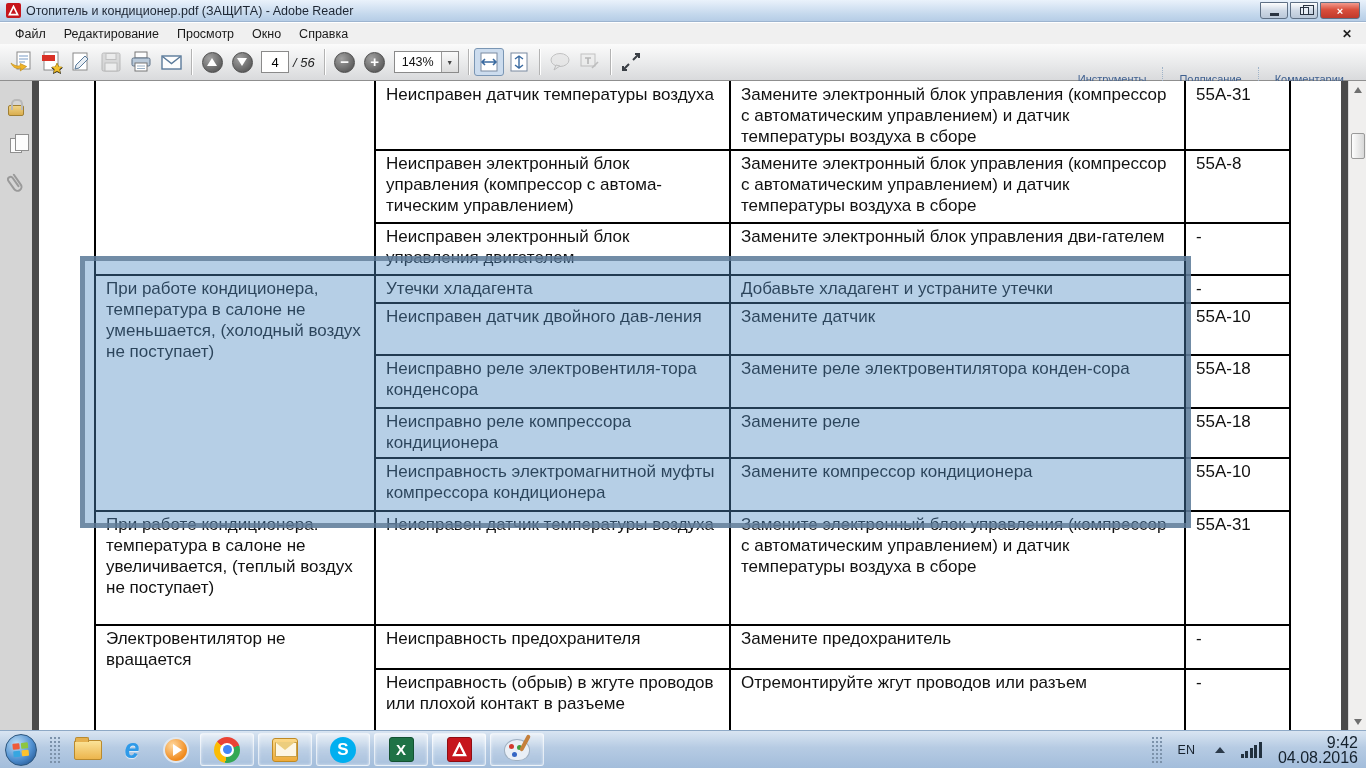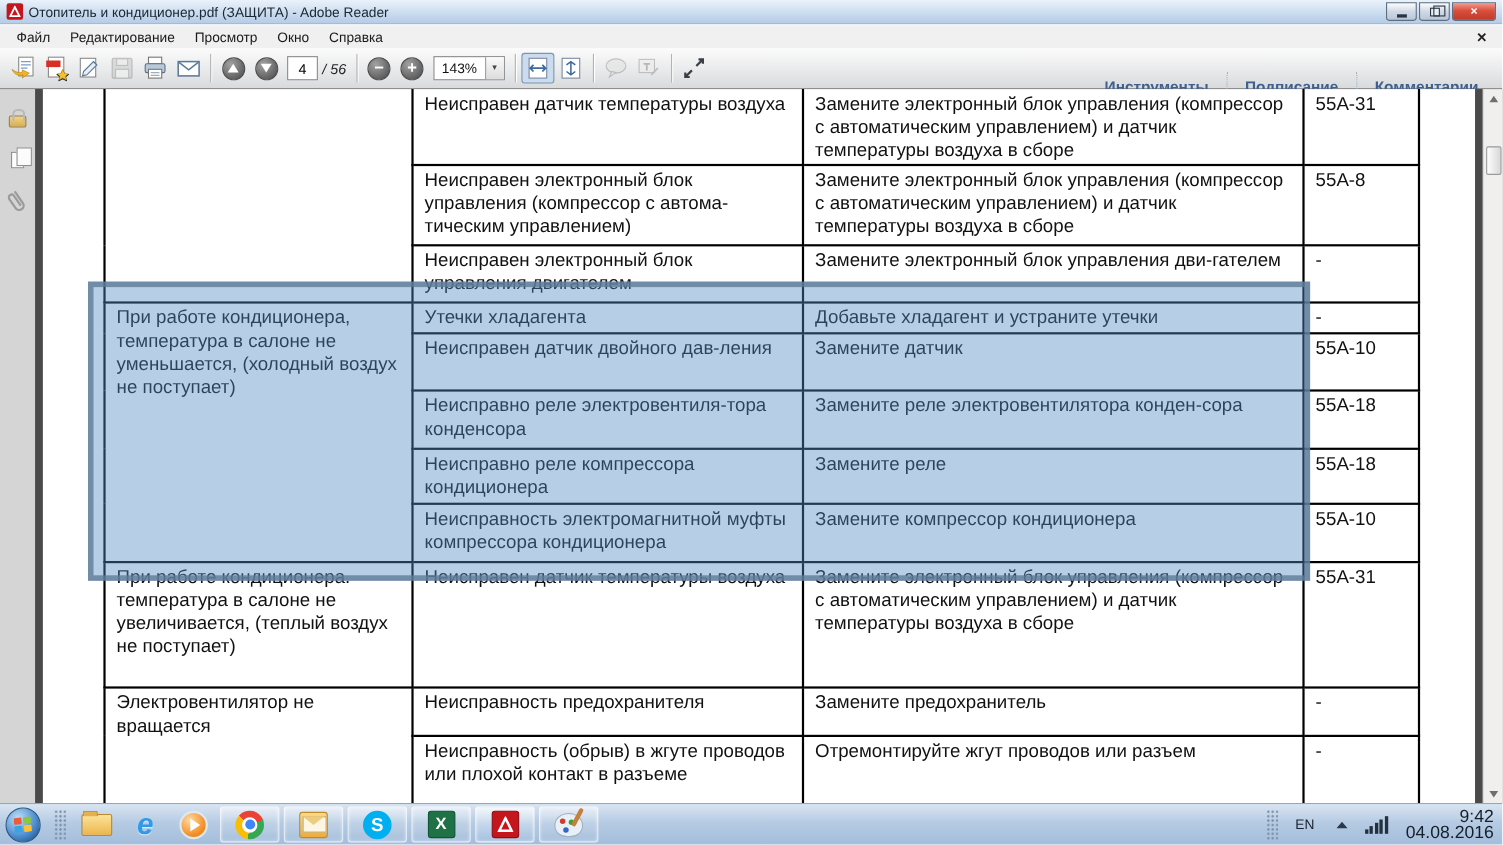--- a/index.html
+++ b/index.html
@@ -44,26 +44,26 @@
   .circ-sign { color:#fff; font-size:15px; font-weight:bold; line-height:1; margin-top:-1px; }
   .page-input { width:28px; height:22px; border:1px solid #8a8a8a; background:#fff; text-align:center;
     font-size:13px; font-family:"Liberation Sans",sans-serif; margin:0 4px; }
   .page-total { font-size:13px; color:#222; margin-right:4px;font-style:italic; }
   .zoom-box { display:flex; height:22px; border:1px solid #8a8a8a; background:#fff; margin:0 4px; }
   .zoom-val { width:46px; display:flex; align-items:center; justify-content:center; font-size:12.5px; color:#111; }
   .zoom-drop { width:17px; border-left:1px solid #9a9a9a; background:linear-gradient(#fafafa,#dcdcdc);
     display:flex; align-items:center; justify-content:center; font-size:7px; color:#444; }
   .pressed { border:1px solid #7a96b4; background:#ccdcee; }
   .tb-right { margin-left:auto; display:flex; align-items:center; }
-  .tb-label { font-size:14px; font-weight:bold; color:#3f608f; padding:6px 16px;margin-top:33px; }
+  .tb-label { font-size:11px; font-weight:normal; color:#3f608f; padding:6px 16px;margin-top:33px; }
   .tb-label.dot-sep { border-left:1px dotted #9fb3c8; }
   .grayed { opacity:.55; }
 
   
-  .content { position:absolute; left:0; top:81px; width:1366px; height:649px; background:#737373; overflow:hidden; }
+  .content { position:absolute; left:0; top:81px; width:1366px; height:649px; background:#86efac; overflow:hidden; }
   .nav-rail { position:absolute; left:0; top:0; width:32px; height:649px; background:#d5d5d5; }
   .rail-edge { position:absolute; left:32px; top:0; width:7px; height:649px; background:#4a4a4a; }
   .rail-icon { width:22px; height:24px; margin:14px auto 14px; display:flex; align-items:center; justify-content:center; }
   .lock-body { width:16px; height:11px; background:linear-gradient(#f0d488,#d9ad4e); border:1px solid #a07f33; border-radius:2px; position:relative; margin-top:7px; }
   .lock-body:before { content:""; position:absolute; left:2px; top:-7px; width:8px; height:9px;
     border:2px solid #b9b9b9; border-bottom:none; border-radius:5px 5px 0 0; }
   .pages-glyph { width:12px; height:15px; background:#fcfcfc; border:1px solid #8f8f8f; position:relative; }
   .pages-glyph:before { content:""; position:absolute; left:4px; top:-5px; width:12px; height:15px; background:#fcfcfc; border:1px solid #8f8f8f; }
 
   .doc { position:absolute; left:39px; top:0; width:1302px; height:649px; background:#fff; overflow:hidden; }

